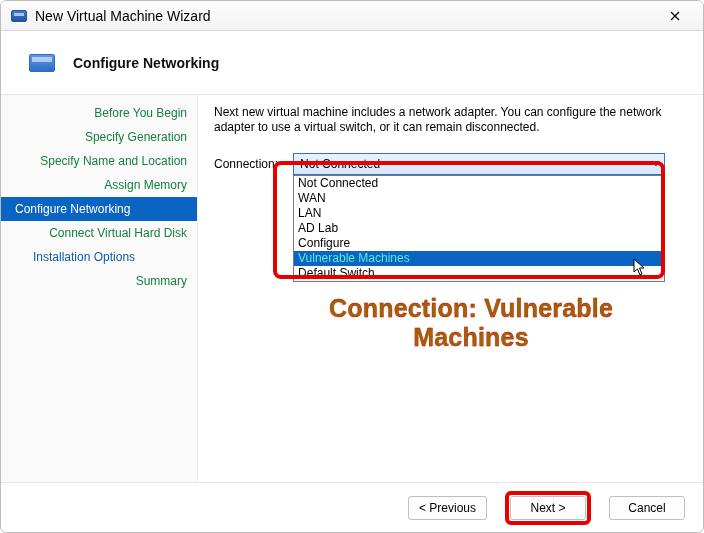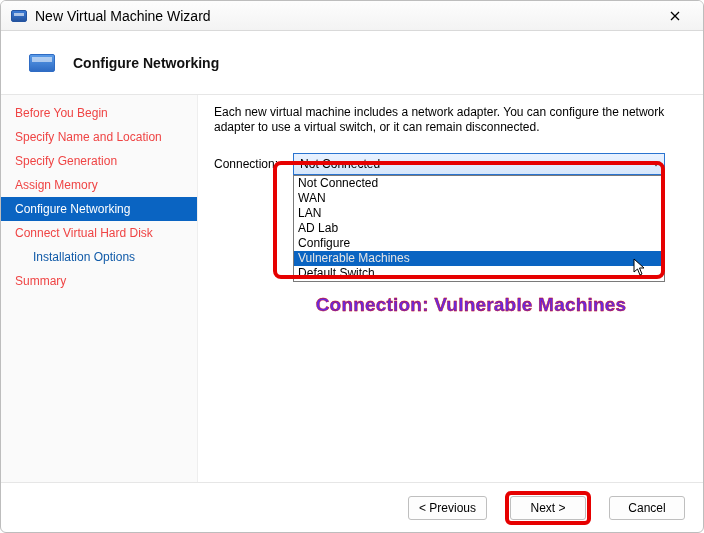--- a/index.html
+++ b/index.html
@@ -90,21 +90,21 @@
     padding-top: 6px;
   }
   .sb-item {
     padding: 4px 10px 4px 14px;
     line-height: 16px;
     color: #105aa8;
     cursor: pointer;
     white-space: nowrap;
   }
   .sb-item.indent { padding-left: 32px; color:#105aa8; }
-  .sb-item.plain { color:#ef4444; }
+  .sb-item.plain { color:#15803d;text-align:right; }
   .sb-item.active {
     background: #0a64c2;
     color: #fff;
   }
 
   
   .main {
     flex: 1 1 auto;
     padding: 10px 24px 0 16px;
     position: relative;
@@ -145,38 +145,38 @@
   .opt {
     height: 15px; line-height: 15px;
     padding: 0 4px;
     font-size: 12px;
     color:#000;
     cursor: pointer;
     white-space: nowrap;
   }
   .opt.hover {
     background: #0a64c2;
-    color:#e5e5e5;
+    color:#5eead4;
   }
 
   
   .hlbox {
     position: absolute;
     border: 4px solid #e60000;
     border-radius: 8px;
     pointer-events: none;
     z-index: 10;
   }
   .hlbox.combo-hl { left: 272px; top: 160px; width: 392px; height: 118px; }
 
   
   .annot {
-    color: #6d28d9;
+    color: #a16207;
     font-weight: 800;
-    font-size: 19px;
+    font-size: 25px;
     text-align: center;
     letter-spacing: .2px;
     -webkit-text-stroke: .3px #c40000;
     text-shadow: 0 0 1px rgba(228,0,0,.4);
   }
   .annot-wrap {
     position: absolute;
     left: 280px; top: 293px;
     width: 380px;
   }
@@ -238,31 +238,31 @@
 
   <div class="headerband">
     <div class="band-icon"></div>
     <div class="band-title">Configure Networking</div>
   </div>
 
   <div class="body">
 
     <div class="sidebar">
       <div class="sb-item plain">Before You Begin</div>
+      <div class="sb-item plain">Specify Generation</div>
       <div class="sb-item plain">Specify Name and Location</div>
-      <div class="sb-item plain">Specify Generation</div>
       <div class="sb-item plain">Assign Memory</div>
       <div class="sb-item active">Configure Networking</div>
       <div class="sb-item plain">Connect Virtual Hard Disk</div>
       <div class="sb-item indent">Installation Options</div>
       <div class="sb-item plain">Summary</div>
     </div>
 
     <div class="main">
-      <div class="intro">Each new virtual machine includes a network adapter. You can configure the network adapter to use a virtual switch, or it can remain disconnected.</div>
+      <div class="intro">Next new virtual machine includes a network adapter. You can configure the network adapter to use a virtual switch, or it can remain disconnected.</div>
 
       <div class="connrow">
         <div class="connlabel">Connection:</div>
 
         <div class="combo-wrap">
           <div class="combo">
             <span>Not Connected</span>
             <span class="chev"></span>
           </div>
           <div class="dropdown">

